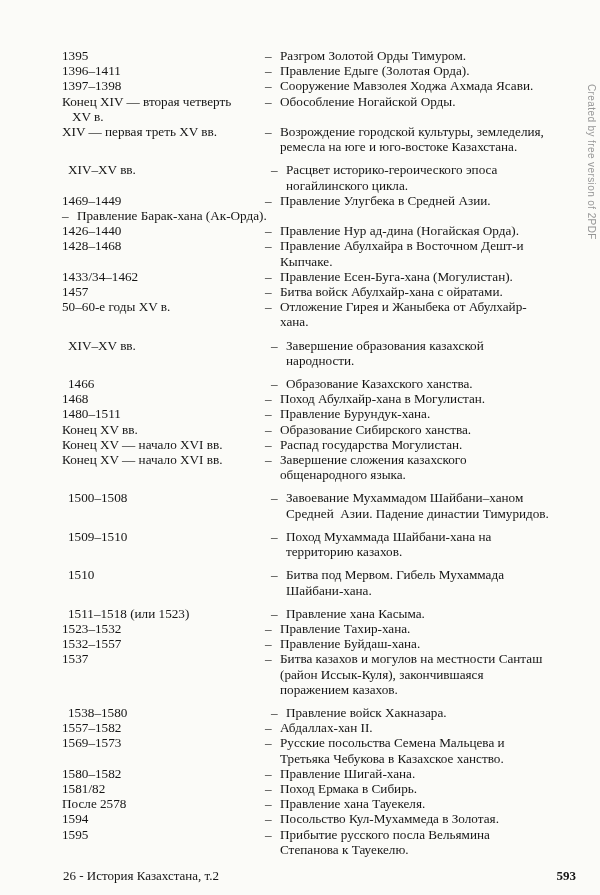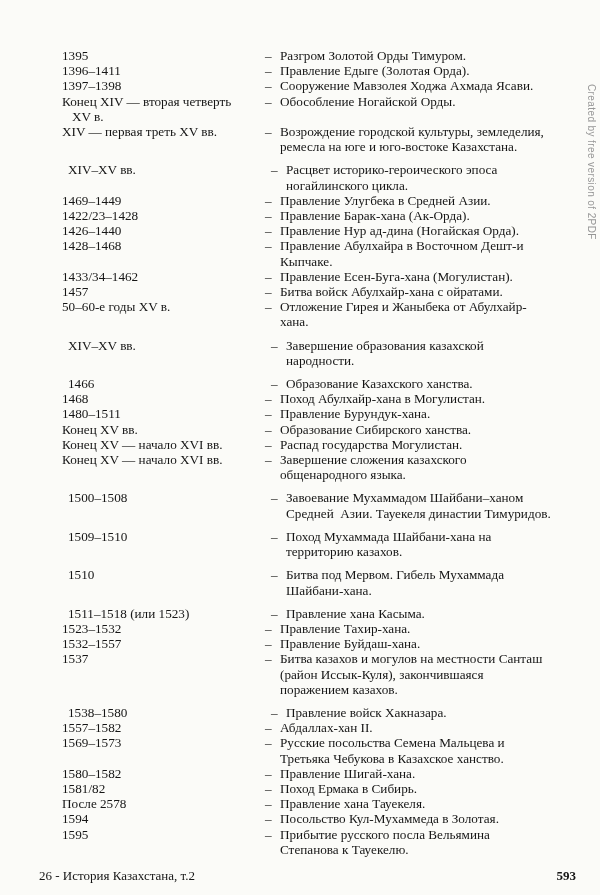--- a/index.html
+++ b/index.html
@@ -39,21 +39,21 @@
   .dash {
     flex: 0 0 15px;
   }
   .etext {
     flex: 1;
     white-space: pre-wrap;
   }
   .b { font-weight: normal; }
   .footer {
     position: absolute;
-    left: 39px; right: 24px; bottom: 12px;
+    left: 63px; right: 24px; bottom: 12px;
     display: flex;
     justify-content: space-between;
     font-size: 13px;
     line-height: 15px;
   }
   .footer .pageno { font-weight: bold; }
   .watermark {
     position: absolute;
     top: 84px; right: 3px;
     writing-mode: vertical-rl;
@@ -116,21 +116,20 @@
         </div>
       </div>
       <div class="row">
         <div class="date">1469–1449</div>
         <div class="event">
           <span class="dash">–</span>
           <span class="etext"><span>Правление Улугбека в Средней Азии.</span></span>
         </div>
       </div>
       <div class="row">
-        <div class="date">1422/23–1428</div>
         <div class="event">
           <span class="dash">–</span>
           <span class="etext"><span>Правление Барак-хана (Ак-Орда).</span></span>
         </div>
       </div>
       <div class="row">
         <div class="date">1426–1440</div>
         <div class="event">
           <span class="dash">–</span>
           <span class="etext"><span>Правление Нур ад-дина (Ногайская Орда).</span></span>
@@ -215,21 +214,21 @@
           <span class="dash">–</span>
           <span class="etext"><span>Завершение сложения казахского
 общенародного языка.</span></span>
         </div>
       </div>
       <div class="row gap">
         <div class="date">1500–1508</div>
         <div class="event">
           <span class="dash">–</span>
           <span class="etext"><span>Завоевание Мухаммадом Шайбани–ханом
-Средней  Азии. Тауекеля династии Тимуридов.</span></span>
+Средней  Азии. Падение династии Тимуридов.</span></span>
         </div>
       </div>
       <div class="row gap">
         <div class="date">1509–1510</div>
         <div class="event">
           <span class="dash">–</span>
           <span class="etext"><span>Поход Мухаммада Шайбани-хана на
 территорию казахов.</span></span>
         </div>
       </div>

